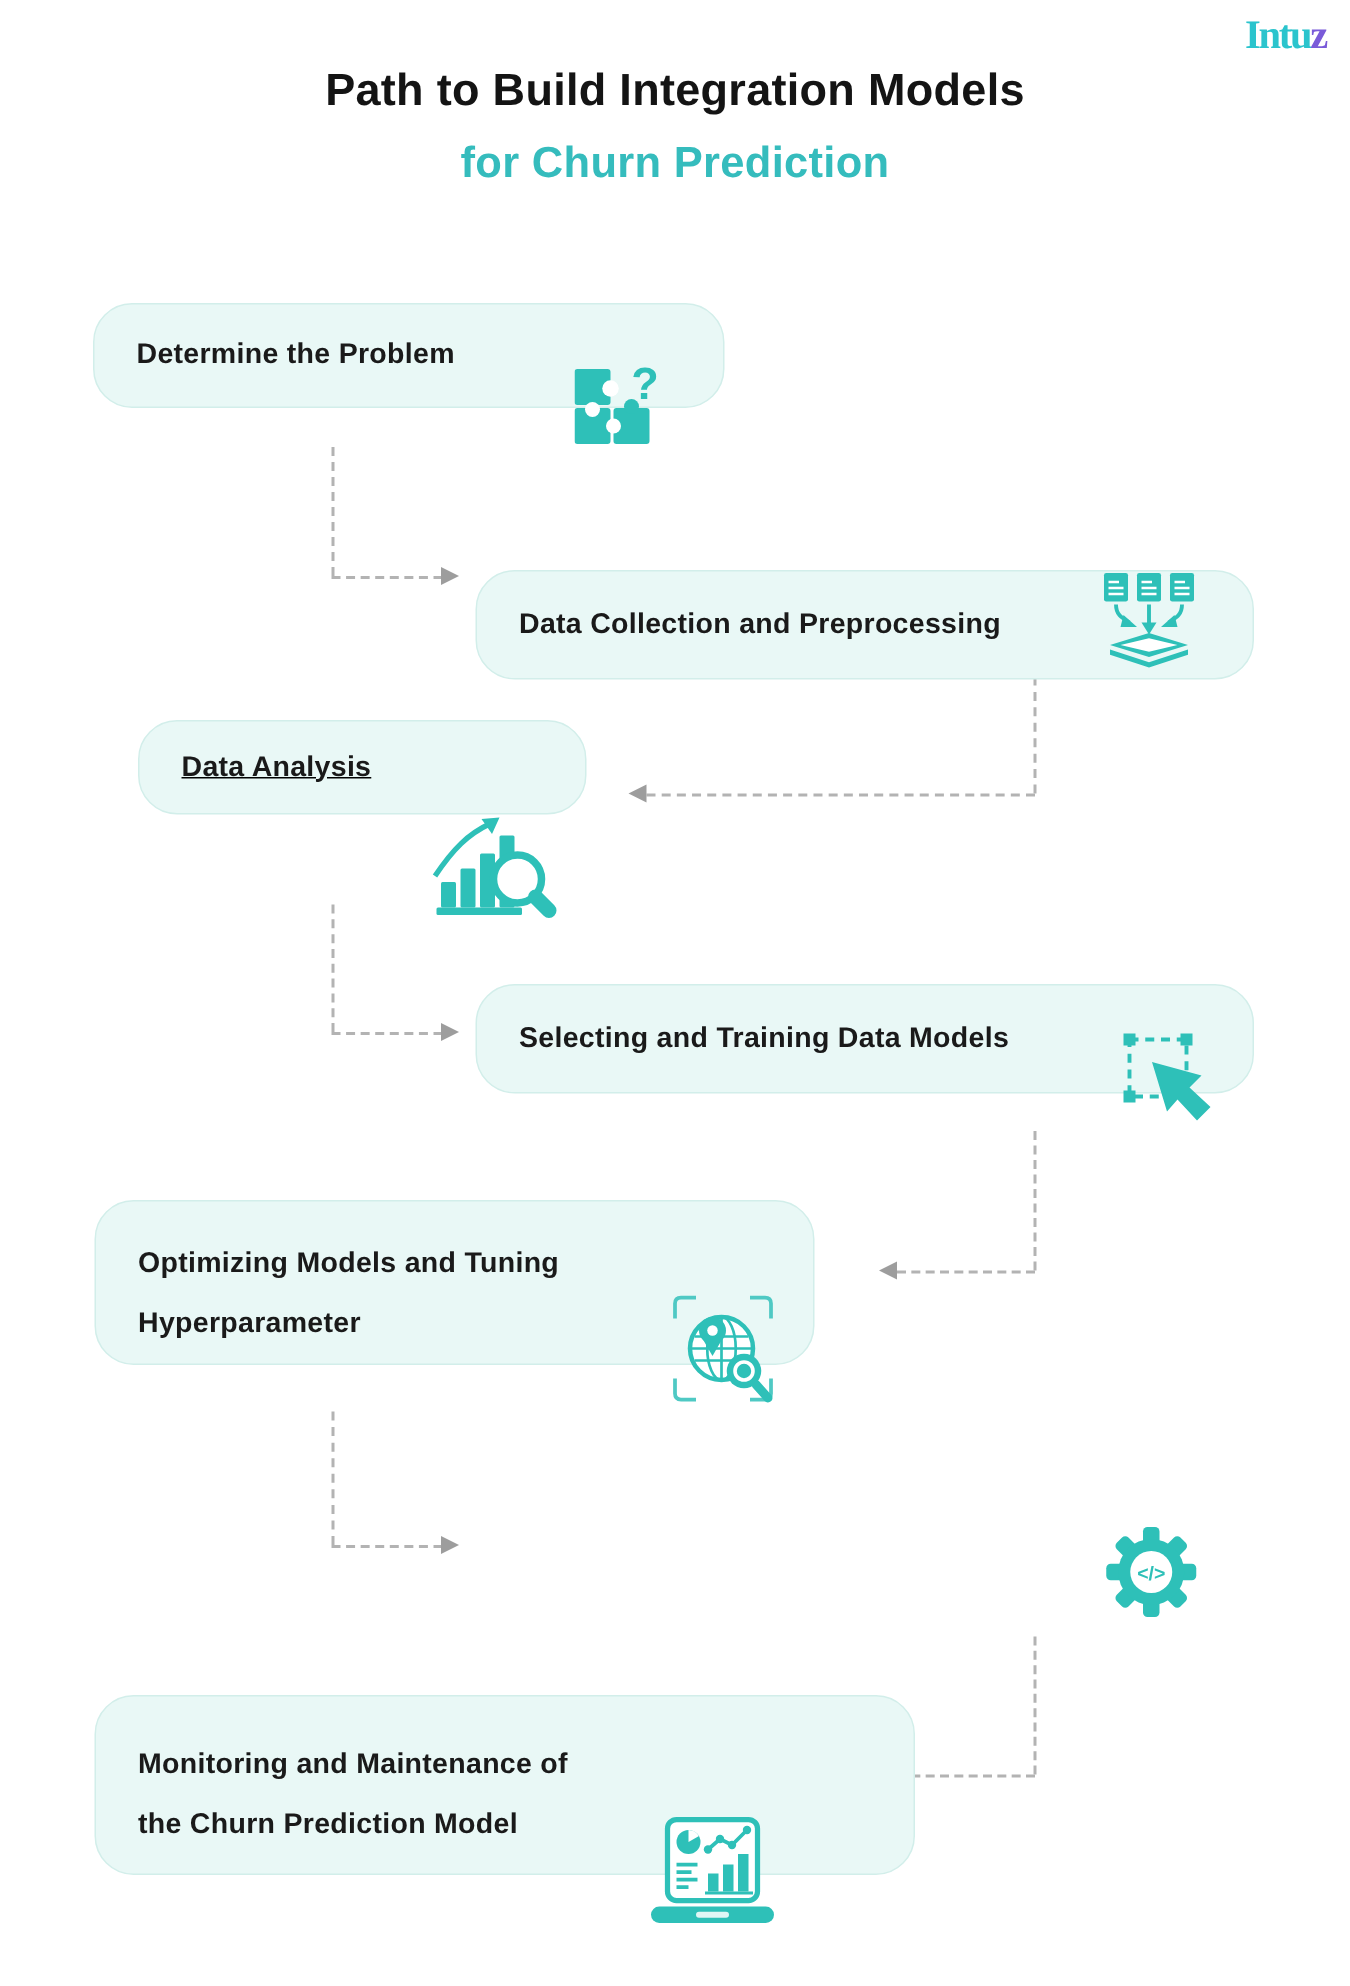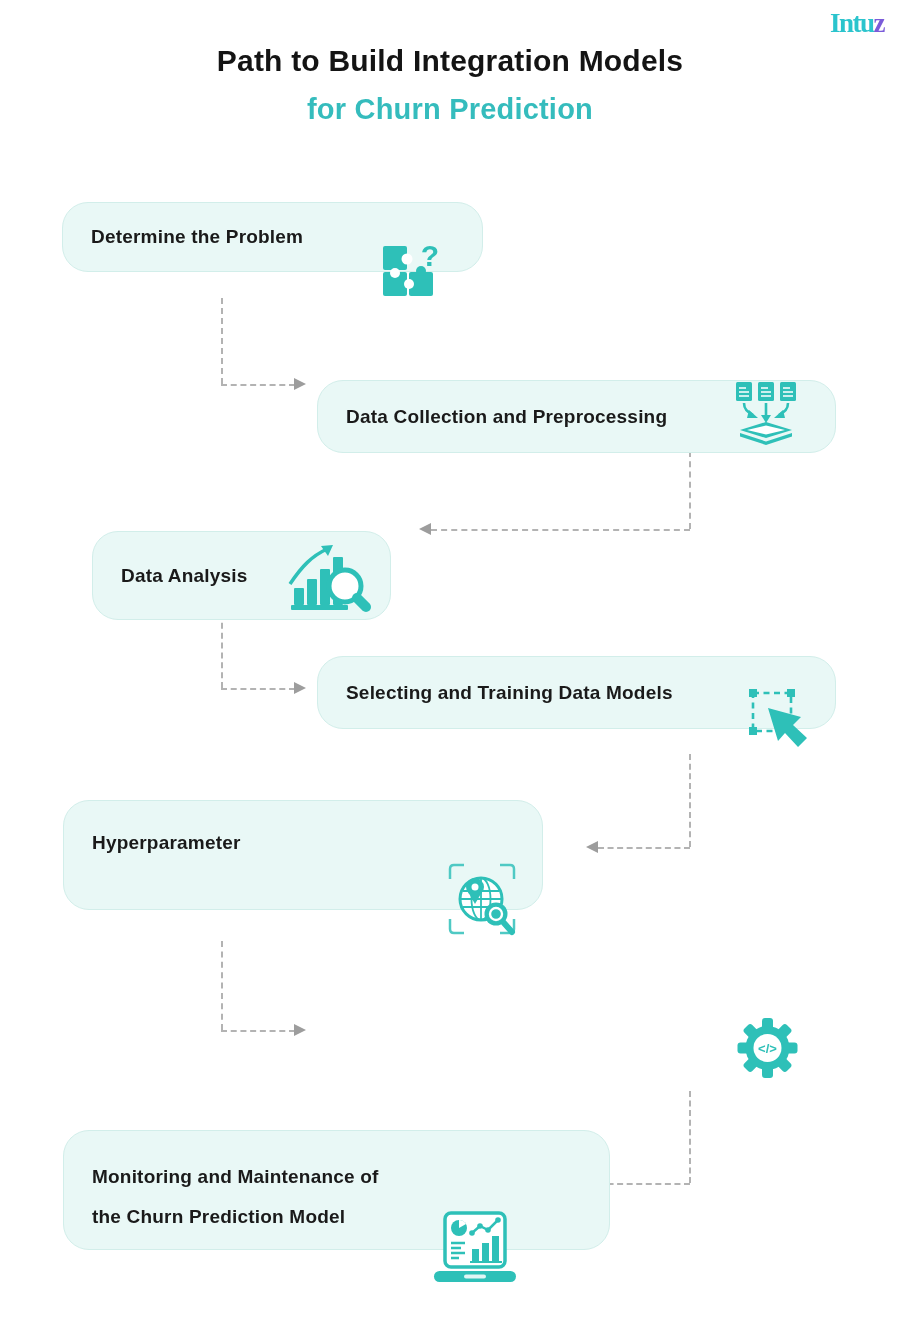--- a/index.html
+++ b/index.html
@@ -126,21 +126,21 @@
     <g fill="#2ec0b8">
       <polygon points="14,28 23,36 12,36"></polygon>
       <polygon points="26,33 36,33 31,41"></polygon>
       <polygon points="48,28 39,36 50,36"></polygon>
     </g>
     <polygon points="31,40 57,48 31,56 5,48" fill="#2ec0b8"></polygon>
     <polygon points="31,43.5 50,48 31,52.5 12,48" fill="#ffffff"></polygon>
     <path d="M5,51 L31,59.5 L57,51 L57,54.5 L31,63 L5,54.5 Z" fill="#2ec0b8"></path>
   </svg>
 
-  <div class="box single" style="left:92px; top:531px; width:299px; height:89px;">
+  <div class="box single" style="left:92px; top:480px; width:299px; height:63px;text-decoration:underline;">
     <span class="box-label">Data Analysis</span>
   </div>
   <svg class="icon" style="left:288px; top:544px;" width="84" height="68" viewBox="0 0 84 68">
     <g fill="#2ec0b8">
       <rect x="6" y="44" width="10" height="17" rx="1"></rect>
       <rect x="19" y="35" width="10" height="26" rx="1"></rect>
       <rect x="32" y="25" width="10" height="36" rx="1"></rect>
       <rect x="45" y="13" width="10" height="48" rx="1"></rect>
       <rect x="3" y="61" width="57" height="5" rx="1"></rect>
     </g>
@@ -157,20 +157,21 @@
     <rect x="5" y="5" width="38" height="38" fill="none" stroke="#2ec0b8" stroke-width="2.6" stroke-dasharray="6,4.5"></rect>
     <g fill="#2ec0b8">
       <rect x="1" y="1" width="8" height="8"></rect>
       <rect x="39" y="1" width="8" height="8"></rect>
       <rect x="1" y="39" width="8" height="8"></rect>
       <path d="M20,20 L30,53 L37,45 L50,59 L59,50 L45,37 L53,29 Z"></path>
     </g>
   </svg>
 
   <div class="box multi" style="left:63px; top:800px; width:480px; height:110px;">
+    <span class="box-label">Optimizing Models and Tuning</span>
     <span class="box-label">Hyperparameter</span>
   </div>
   <svg class="icon" style="left:448px; top:861px;" width="68" height="76" viewBox="0 0 68 76">
     <g stroke="#4fc9c4" stroke-width="2.5" fill="none">
       <path d="M2,18 L2,8 Q2,4 6,4 L16,4"></path>
       <path d="M52,4 L62,4 Q66,4 66,8 L66,18"></path>
       <path d="M2,58 L2,68 Q2,72 6,72 L16,72"></path>
       <path d="M66,58 L66,68 Q66,72 62,72 L52,72"></path>
     </g>
     <circle cx="33" cy="38" r="21" fill="#ffffff" stroke="#2ec0b8" stroke-width="3"></circle>

